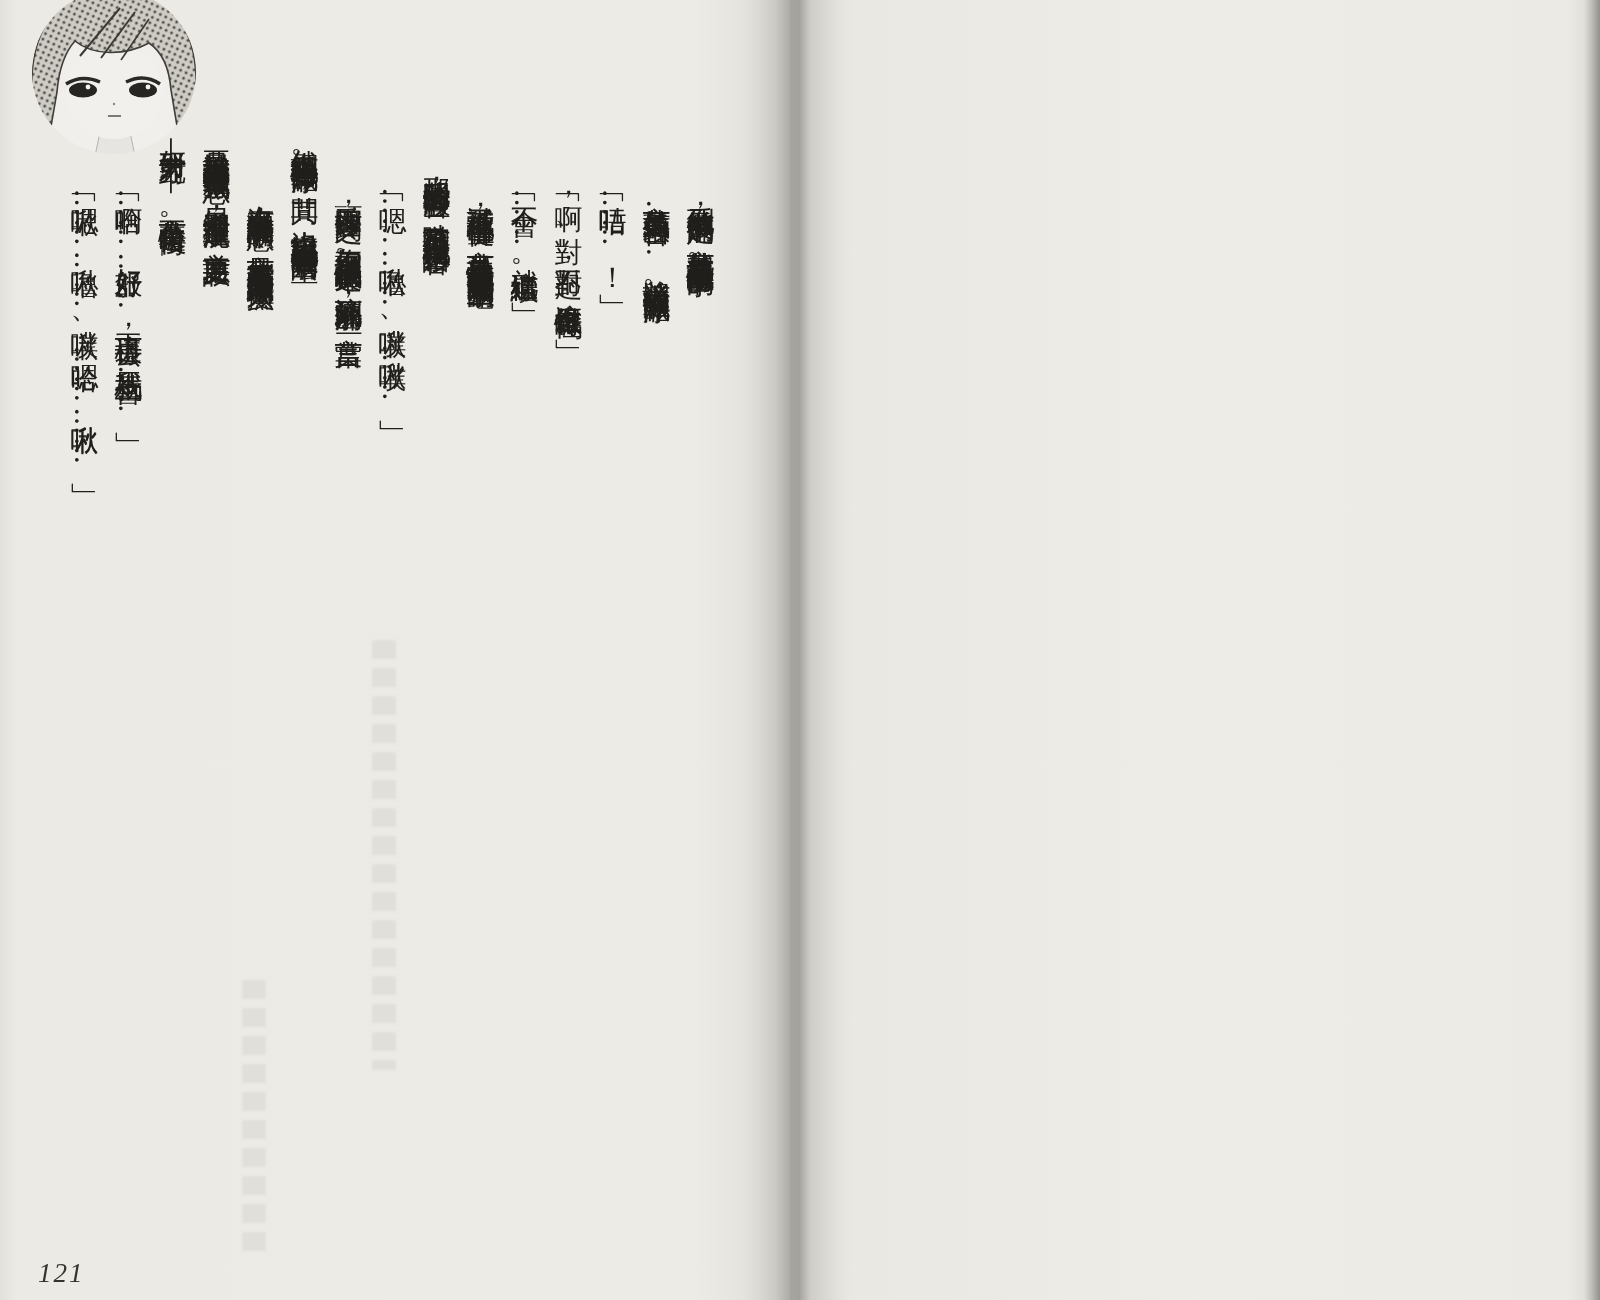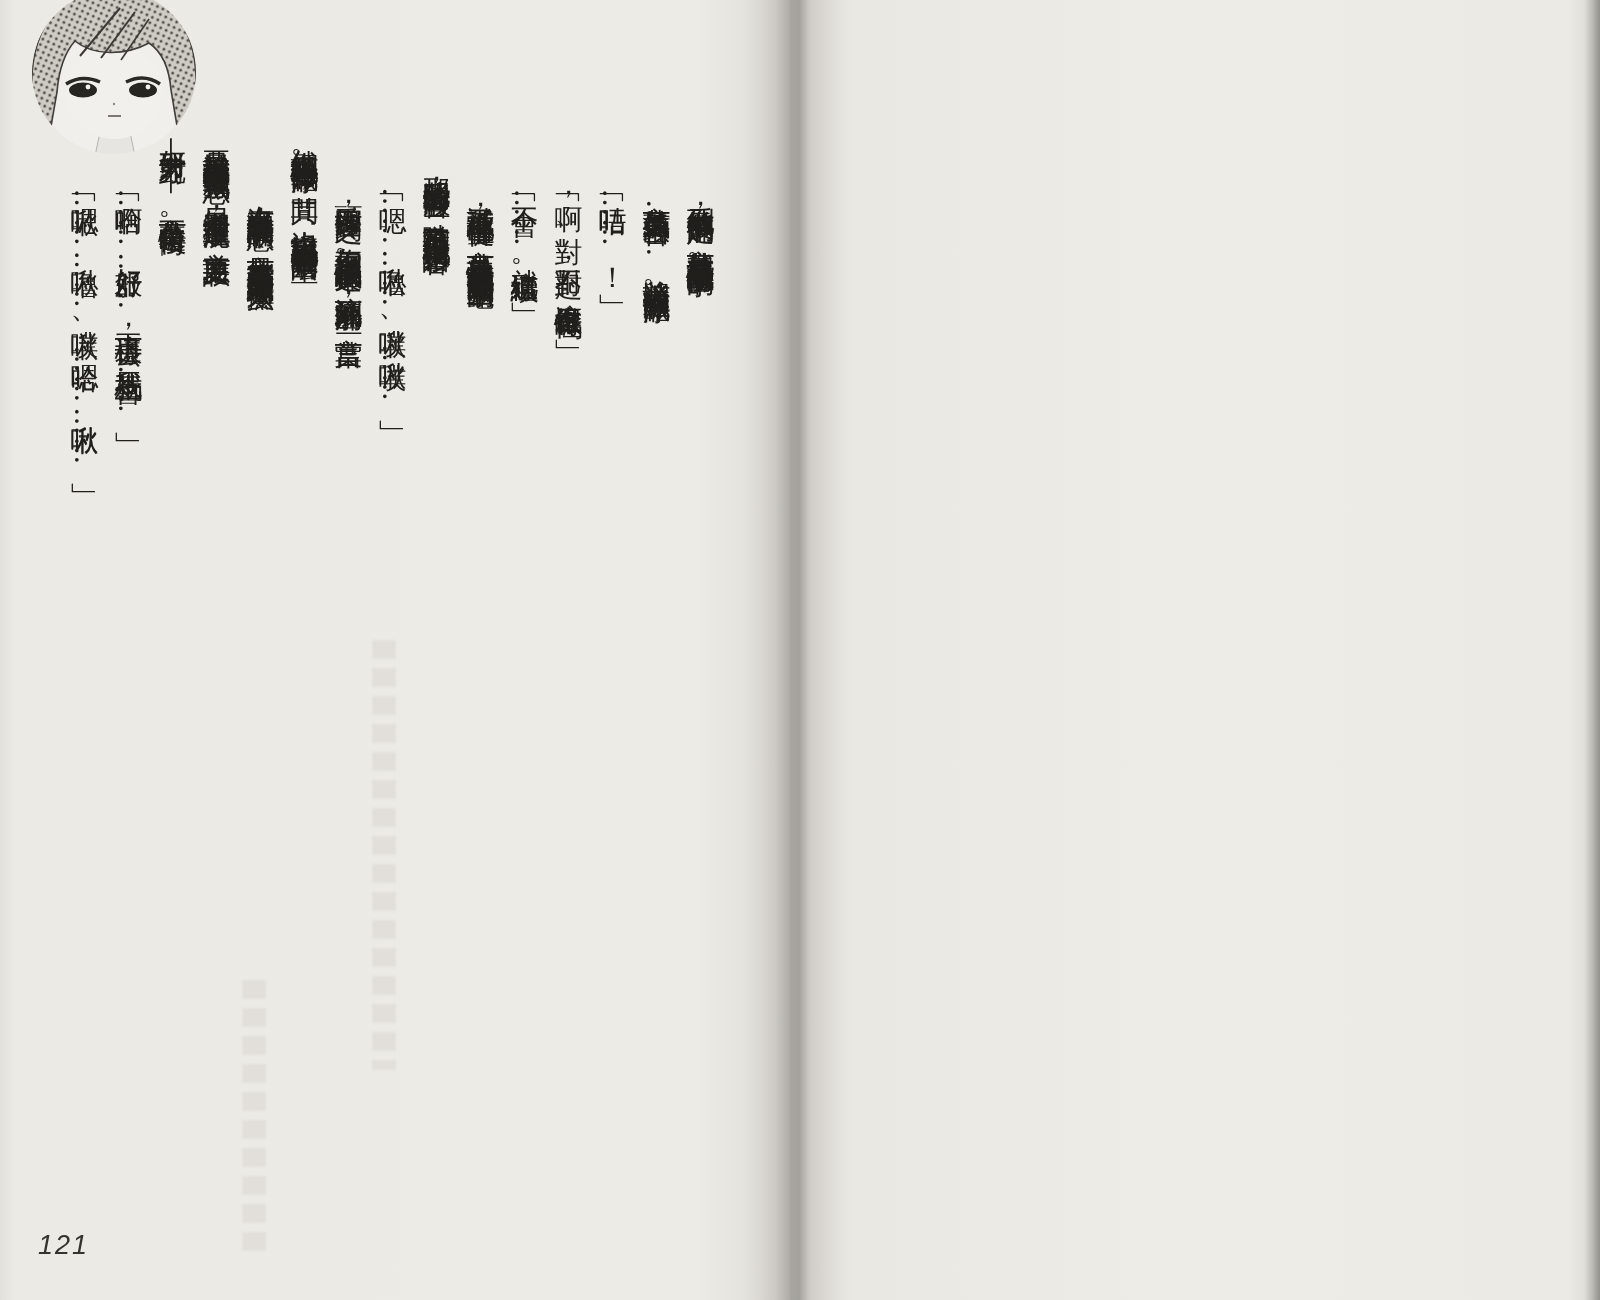--- a/index.html
+++ b/index.html
@@ -33,21 +33,21 @@
     color:#201f1c;
   }
   .vtext p{margin:0;padding:0;}
   .lp-text{left:46px;top:128px;width:668px;height:1150px;}
   .lp-text p{margin-left:16px;}
   .ind0{text-indent:0;}
   .ind1{text-indent:1em;}
   .ind2{text-indent:2em;}
   .page-number{
     position:absolute;z-index:3;font-style:italic;font-size:27px;color:#34332f;
-    font-family:Liberation Sans, sans-serif;letter-spacing:2px;
+    font-family:Liberation Serif, serif;letter-spacing:2px;margin-top:28px;
   }
   .pn-left{left:38px;top:1230px;}
   .portrait{position:absolute;z-index:4;}
   .p-left{left:22px;top:-6px;}
   .ghost{
     position:absolute;z-index:1;width:24px;opacity:.75;
     background:repeating-linear-gradient(to bottom,rgba(110,107,100,.11) 0 19px,rgba(110,107,100,0) 19px 28px);
     filter:blur(1.2px);
   }
   .g3{left:372px;top:640px;height:430px;}

